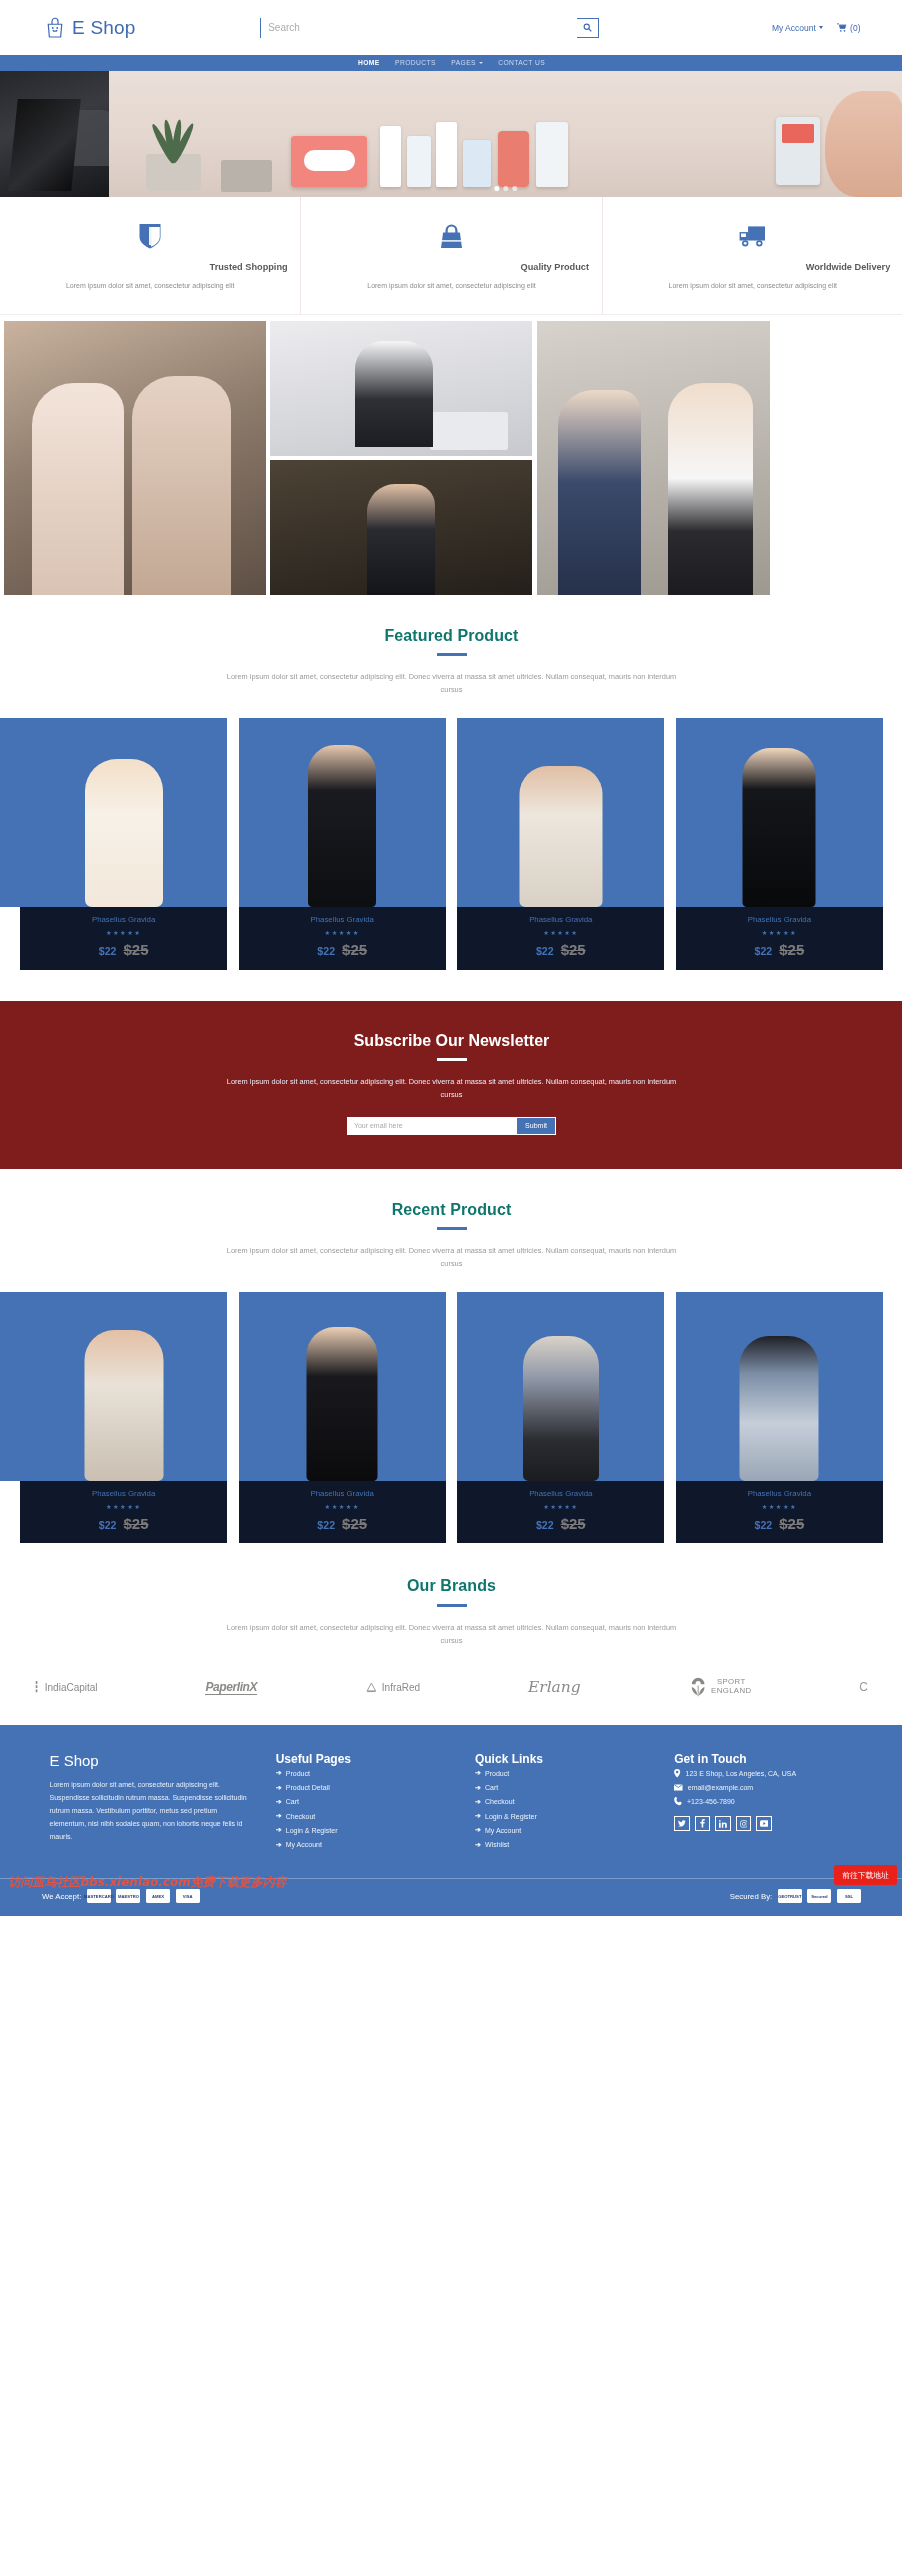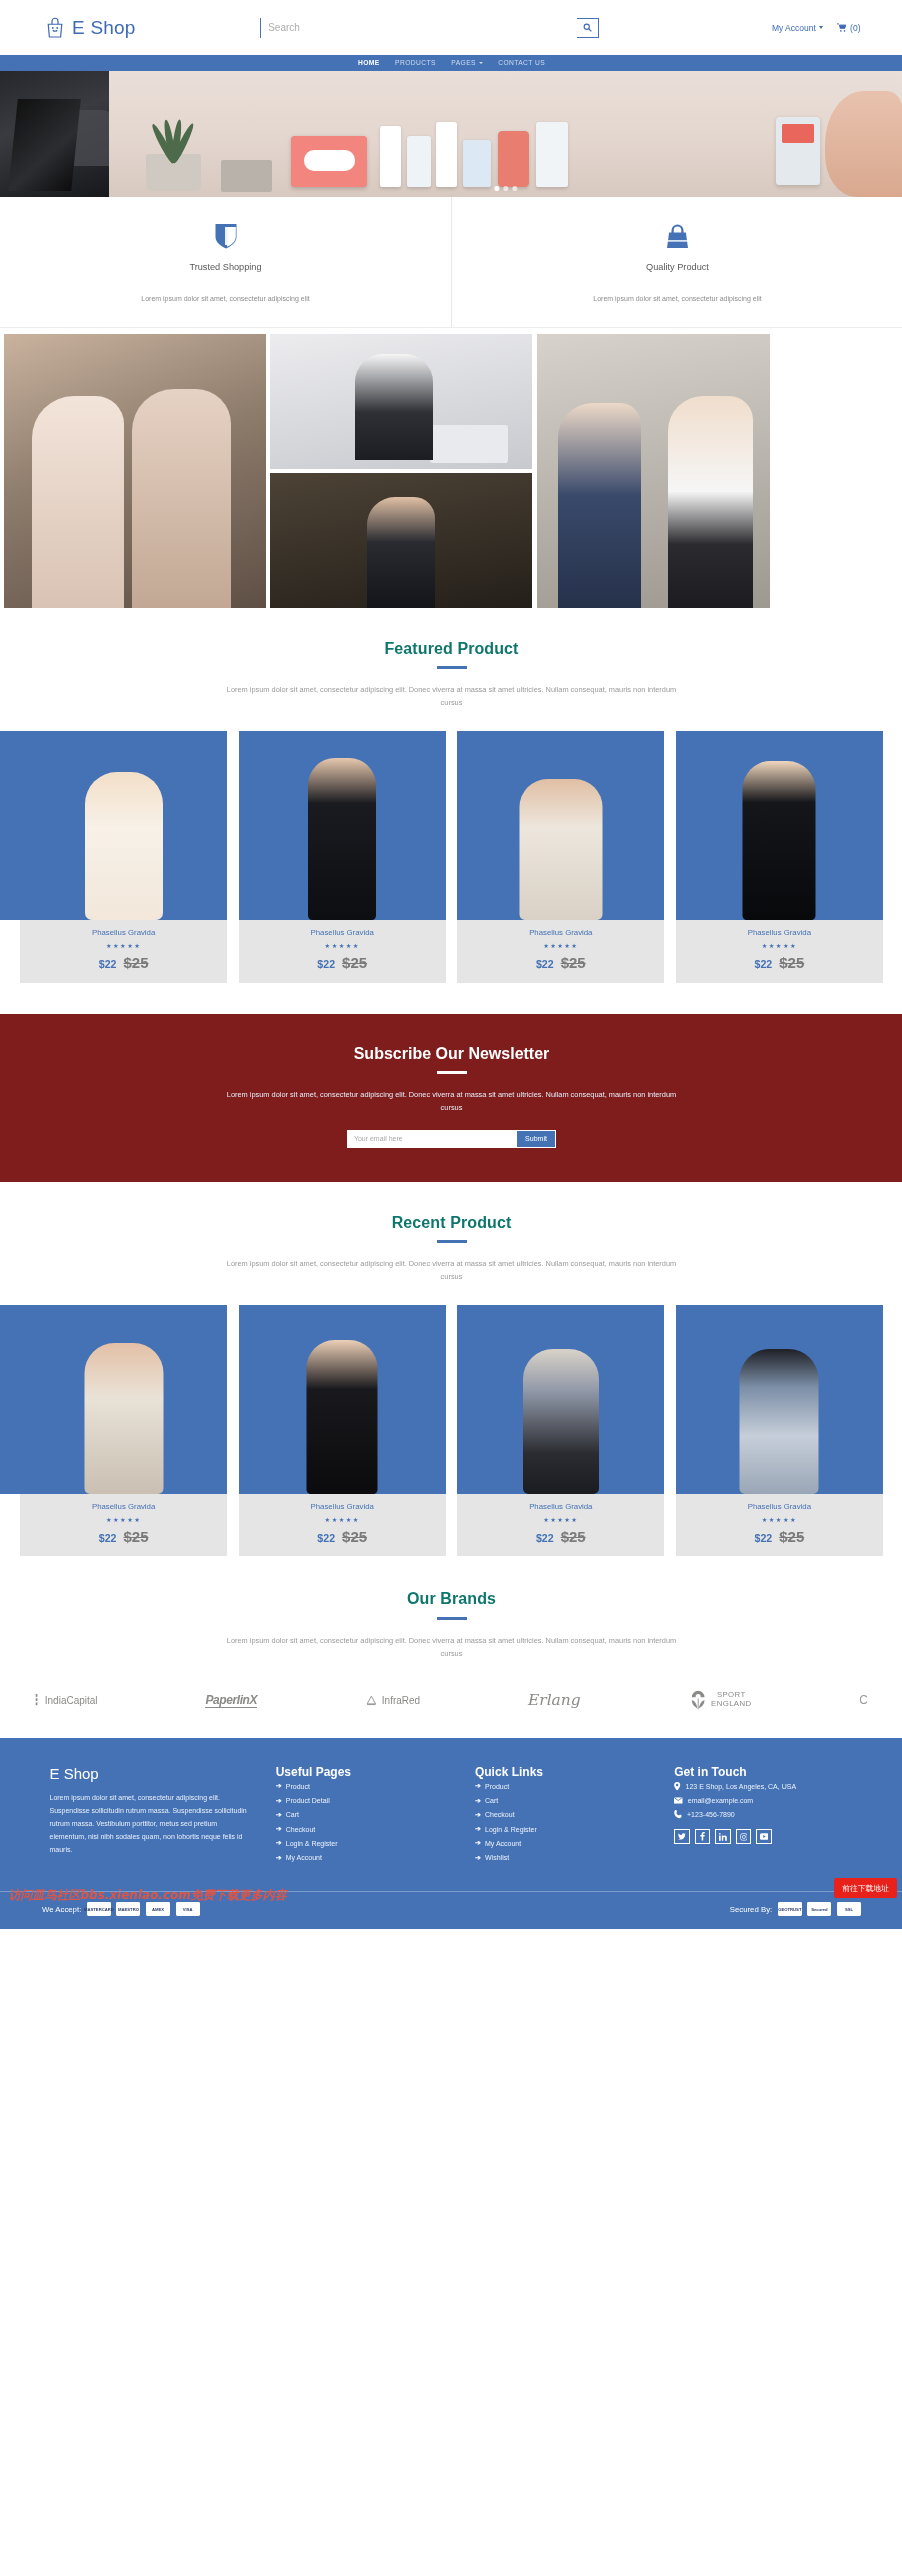--- a/index.html
+++ b/index.html
@@ -52,21 +52,21 @@
   .hand{position:absolute;right:0;bottom:0;width:78px;height:106px;background:linear-gradient(180deg,#e8c2ae,#d9a88f);border-radius:50% 20% 0 40%;}
   .hero-dots{position:absolute;bottom:5.6px;left:50%;transform:translateX(-50%);display:flex;gap:4.2px;}
   .hero-dots span{width:5px;height:5px;border-radius:50%;background:rgba(255,255,255,.65);}
   .hero-dots span.on{background:#fff;}
 
   
   .features{display:flex;border-bottom:0.7px solid #eee;}
   .feature{flex:1;padding:24px 12.7px 22.6px;text-align:center;border-right:0.7px solid #f0e4e6;}
   .feature:last-child{border-right:0;}
   .feature-icon{color:#4472b5;height:31px;display:flex;align-items:center;justify-content:center;margin-bottom:10px;}
-  .feature h3{font-size:9.2px;color:#5a5a5a;font-weight:normal;margin-bottom:21px;}
+  .feature h3{font-size:9.2px;color:#5a5a5a;font-weight:bold;margin-bottom:8px;text-align:right;}
   .feature p{font-size:7px;color:#8d8d8d;line-height:1.7;}
 
   
   .cats{display:flex;gap:4.2px;padding:5.6px 4.2px 0;}
   .cat-col{display:flex;flex-direction:column;gap:4.2px;}
   .cat-l{width:262px;height:274px;background:linear-gradient(160deg,#c9b39f 0%,#8e7c6c 45%,#5e4f45 100%);position:relative;overflow:hidden;}
   .cat-l:after{content:"";position:absolute;left:28px;bottom:0;width:92px;height:212px;background:linear-gradient(180deg,#f3e4da,#d9c3b4);border-radius:42px 28px 0 0;}
   .cat-l:before{content:"";position:absolute;right:35px;bottom:0;width:99px;height:219px;background:linear-gradient(180deg,#e6d2c4,#c2a894);border-radius:42px 35px 0 0;}
   .cat-m1{width:262px;height:135px;background:linear-gradient(170deg,#ececef 0%,#c8c9ce 100%);position:relative;overflow:hidden;}
   .cat-m1:after{content:"";position:absolute;left:85px;top:20px;width:78px;height:106px;background:linear-gradient(180deg,#f6f6f7 0%,#2e3036 55%,#1c1d21 100%);border-radius:28px 28px 0 0;}
@@ -78,21 +78,21 @@
   .cat-r:before{content:"";position:absolute;right:17px;bottom:0;width:85px;height:212px;background:linear-gradient(180deg,#f0ddcc 0%,#f6f6f6 45%,#2b2b2f 70%,#1c1c20 100%);border-radius:35px 24px 0 0;}
 
   
   .section{padding:32px 0 0;text-align:center;}
   .section h2{font-size:16px;color:#0f766e;font-weight:bold;letter-spacing:0.1px;}
   .sep{width:30px;height:2.8px;background:#4472b5;margin:8.5px auto 14px;}
   .section .sub{font-size:7.4px;color:#9a9a9a;line-height:1.8;max-width:451px;margin:0 auto;}
 
   
   .products{display:flex;gap:11.3px;padding:21px 20px 0;}
-  .pcard{flex:1;background:#e5e5e5;position:relative;}
+  .pcard{flex:1;background:#0f172a;position:relative;}
   .pimg{height:189px;background:#4472b5;position:relative;overflow:hidden;}
   .pbody{padding:8.5px 5.6px 11.3px;text-align:center;}
   .pname{font-size:7.8px;color:#4472b5;margin-bottom:5px;cursor:pointer;}
   .stars{color:#4472b5;font-size:6.3px;letter-spacing:1.4px;margin-bottom:5px;}
   .prices{display:flex;align-items:baseline;justify-content:center;gap:7px;}
   .pnew{font-size:10.6px;color:#4472b5;font-weight:bold;}
   .pold{font-size:15px;color:#7b7b7b;font-weight:bold;text-decoration:line-through;text-align:right;}
   .prod-edge{position:absolute;left:-20px;top:0;width:20px;height:189px;background:#4472b5;}
 
   .fig{position:absolute;left:50%;transform:translateX(-50%);bottom:0;}
@@ -271,20 +271,35 @@
     <div class="feature-icon">
       <svg width="27" height="28" viewBox="0 0 38 40" fill="none">
           <path d="M12 16V12a7 7 0 0 1 14 0v4" stroke="#4472b5" stroke-width="3.2"></path>
           <path d="M7 15h24l3 22H4l3-22z" fill="#4472b5"></path>
           <path d="M5 27h28" stroke="#fff" stroke-width="2"></path>
         </svg>
     </div>
     <h3>Quality Product</h3>
     <p>Lorem ipsum dolor sit amet, consectetur adipiscing elit</p>
   </div>
+  <div class="feature">
+    <div class="feature-icon">
+      <svg width="30" height="22.6" viewBox="0 0 42 32" fill="#4472b5">
+          <rect x="14" y="2" width="24" height="20"></rect>
+          <path d="M2 10h12v12H2V10z"></path>
+          <path d="M4 12h7v5H4z" fill="#fff"></path>
+          <circle cx="10" cy="26" r="4.5"></circle>
+          <circle cx="30" cy="26" r="4.5"></circle>
+          <circle cx="10" cy="26" r="2" fill="#fff"></circle>
+          <circle cx="30" cy="26" r="2" fill="#fff"></circle>
+        </svg>
+    </div>
+    <h3>Worldwide Delivery</h3>
+    <p>Lorem ipsum dolor sit amet, consectetur adipiscing elit</p>
+  </div>
 </section>
 
 <section class="cats">
   <div class="cat-l"></div>
   <div class="cat-col">
     <div class="cat-m1"></div>
     <div class="cat-m2"></div>
   </div>
   <div class="cat-r"></div>
 </section>

